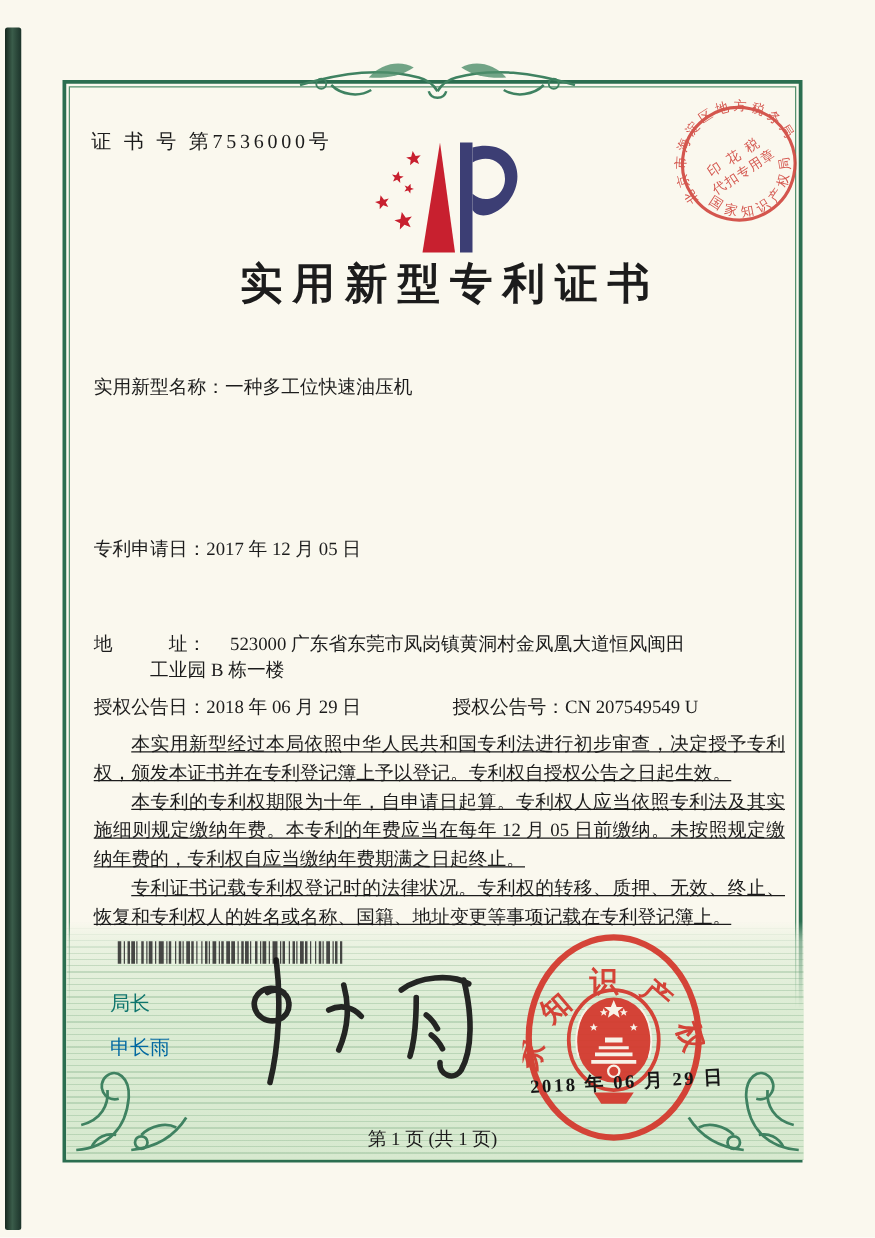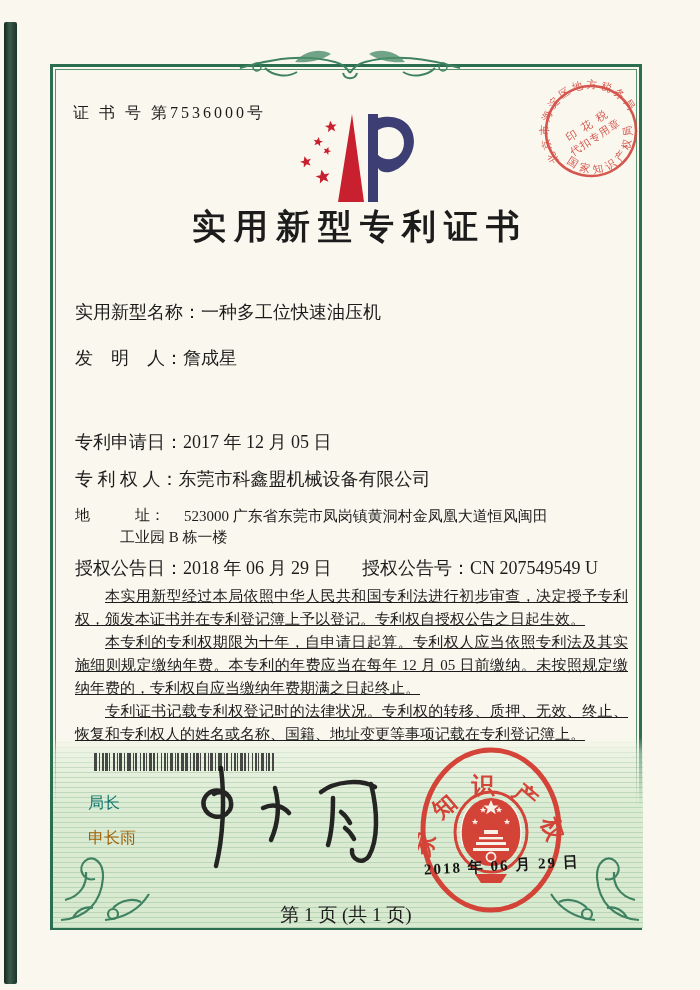--- a/index.html
+++ b/index.html
@@ -13,39 +13,39 @@
   .green-zone{position:absolute;left:53px;top:737px;width:590px;height:191px;
          background:linear-gradient(180deg,rgba(223,238,216,0) 0,rgba(223,238,216,.55) 16px,#dcecd4 70px,#d7e9cf 100%);}
   .green-zone::after{content:"";position:absolute;inset:0;
          background:repeating-linear-gradient(0deg,rgba(105,160,115,.28) 0 1px,rgba(0,0,0,0) 1px 5px);
          -webkit-mask-image:linear-gradient(180deg,transparent,black 34px);
          mask-image:linear-gradient(180deg,transparent,black 34px);}
   .cert-no{position:absolute;left:73px;top:103px;font-size:16px;letter-spacing:3px;}
   .logo{position:absolute;left:282px;top:112px;}
   .title{position:absolute;left:50px;top:204px;width:592px;text-align:center;
          font-size:34px;font-weight:bold;letter-spacing:8px;margin-left:14px;}
-  .frow{position:absolute;left:75px;font-size:18px;width:560px;}
+  .frow{position:absolute;left:75px;font-size:15px;width:560px;}
   .frow .lbl{white-space:pre;}
   .addr-lbl{position:absolute;left:75px;top:506px;font-size:15px;white-space:pre;}
   .addr-val{position:absolute;left:100px;top:506px;width:545px;font-size:15px;
          line-height:21px;text-indent:64px;white-space:pre-wrap;margin-left:20px;}
   .grant-right{position:absolute;left:287px;top:0;}
   .body-text{position:absolute;left:75px;top:585px;width:553px;font-size:15px;
          line-height:23px;text-align:justify;}
   .body-text p{margin:0;text-indent:2em;text-decoration:underline;}
   .barcode{position:absolute;left:94px;top:752px;opacity:.85;}
   .director-label{position:absolute;left:88px;top:793px;font-size:16px;
          font-family:"DejaVu Sans","Liberation Sans",sans-serif;color:#0f766e;}
   .director-name{position:absolute;left:88px;top:828px;font-size:16px;
-         font-family:"DejaVu Sans","Liberation Sans",sans-serif;color:#a16207;}
+         font-family:"DejaVu Sans","Liberation Sans",sans-serif;color:#0369a1;}
   .signature{position:absolute;left:175px;top:760px;opacity:.92;}
   .seal{position:absolute;left:418px;top:744px;opacity:.93;}
   .seal-date{position:absolute;left:424px;top:856px;width:170px;font-size:15px;font-weight:bold;
          letter-spacing:2px;color:#161616;transform:rotate(-3deg);}
-  .footer{position:absolute;left:50px;top:902px;width:592px;text-align:center;font-size:19px;}
+  .footer{position:absolute;left:50px;top:902px;width:592px;text-align:center;font-size:15px;}
   .tax-stamp{position:absolute;left:536px;top:76px;opacity:.88;}
   .orn-top{position:absolute;left:235px;top:40px;}
   .orn-bl{position:absolute;left:55px;top:830px;}
   .orn-br{position:absolute;left:545px;top:830px;}
 </style>
 </head>
 <body>
 
 <div class="photo">
 
@@ -108,28 +108,22 @@
       <use href="#star5" transform="translate(45,39) scale(0.42) rotate(20)"></use>
       <use href="#star5" transform="translate(41,65) scale(0.75) rotate(-12)"></use>
     </g>
   </svg>
 
   <div class="title">实用新型专利证书</div>
 
   <div class="frow" style="top:300px">
     <span class="lbl">实用新型名称：</span><span>一种多工位快速油压机</span>
   </div>
-  <div class="frow" style="top:346px">
-    <span class="lbl">发　明　人：</span><span>詹成星</span>
-  </div>
   <div class="frow" style="top:430px">
     <span class="lbl">专利申请日：</span><span>2017 年 12 月 05 日</span>
-  </div>
-  <div class="frow" style="top:467px">
-    <span class="lbl">专 利 权 人：</span><span>东莞市科鑫盟机械设备有限公司</span>
   </div>
   <div class="addr-lbl">地　　　址：</div>
   <div class="addr-val">523000 广东省东莞市凤岗镇黄洞村金凤凰大道恒风闽田
 工业园 B 栋一楼</div>
   <div class="frow" style="top:556px">
     <span class="lbl">授权公告日：</span><span>2018 年 06 月 29 日</span>
     <span class="grant-right">
       <span class="lbl">授权公告号：</span><span>CN 207549549 U</span>
     </span>
   </div>

